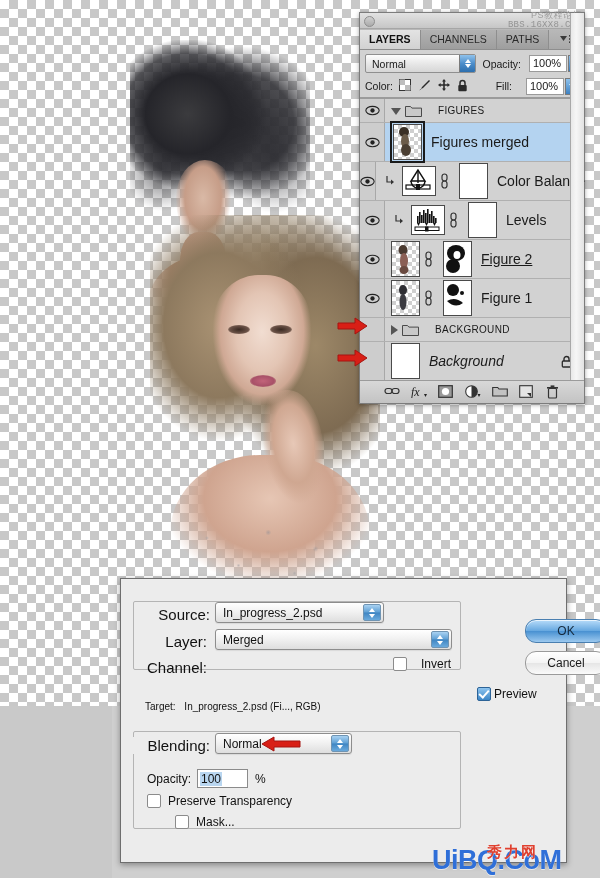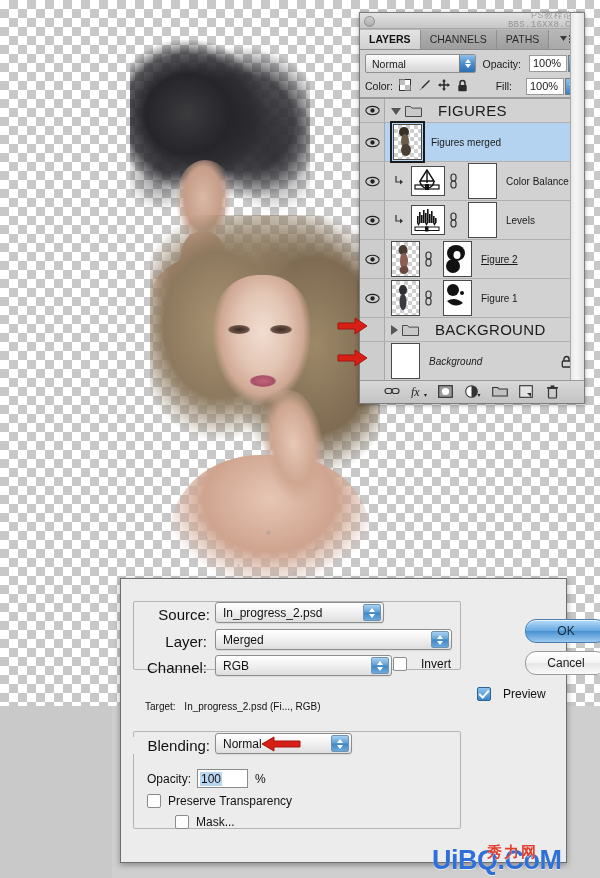--- a/index.html
+++ b/index.html
@@ -251,25 +251,25 @@
     background-size:8px 8px;background-position:0 0,4px 4px;
   }
   .thumb.selected-ring{outline:2px solid #1a1a1a;outline-offset:1px;margin-left:8px;}
   .thumb.adj{width:32px;height:28px;background:#fff;}
   .thumb.mask-white{background:#fff;}
   .link-icon{width:9px;height:16px;margin:0 4px;flex:none;}
   .clip-arrow{
     width:9px;height:10px;margin-left:9px;margin-right:2px;flex:none;
   }
   .layer-name{
-    margin-left:9px;font-size:10px;color:#1a1a1a;white-space:nowrap;
+    margin-left:9px;font-size:14px;color:#1a1a1a;white-space:nowrap;
   }
   .layer-name.italic{font-style:italic;}
   .layer-name.underline{text-decoration:underline;}
-  .group-name{font-size:15px;letter-spacing:.3px;}
+  .group-name{font-size:10px;letter-spacing:.3px;}
   .lock-badge{position:absolute;right:12px;top:13px;}
 
   .panel-scroll{
     position:absolute;right:0;top:0;width:13px;bottom:0;
     background:linear-gradient(90deg,#e8e8e8,#f6f6f6 40%,#e2e2e2);
     border-left:1px solid #a8a8a8;
   }
 
   .panel-footer{
     position:absolute;left:0;right:0;bottom:0;height:22px;
@@ -343,21 +343,21 @@
     left:356px;top:40px;
     background:linear-gradient(180deg,#b7dcfa 0%,#68a9e0 48%,#4a92d2 52%,#9cc9ef 100%);
     border:1px solid #4a7fb0;color:#14293d;
     box-shadow:inset 0 1px 0 rgba(255,255,255,.7);
   }
   #cancel-button{
     left:356px;top:72px;
     background:linear-gradient(180deg,#ffffff 0%,#f4f4f4 48%,#e6e6e6 52%,#fafafa 100%);
     border:1px solid #9a9a9a;color:#1a1a1a;
   }
-  #preview-check-wrap{position:absolute;left:356px;top:108px;display:flex;align-items:center;gap:12px;font-size:12px;}
+  #preview-check-wrap{position:absolute;left:356px;top:108px;display:flex;align-items:center;gap:3px;font-size:12px;}
 
   #target-line{position:absolute;left:24px;top:122px;font-size:10px;}
   #opacity-row{position:absolute;left:26px;top:190px;display:flex;align-items:center;font-size:12px;}
   #opacity-input{
     width:47px;height:17px;background:#fff;border:1px solid #8b8b8b;
     margin-left:6px;display:flex;align-items:center;padding-left:2px;font-size:12px;
   }
   #opacity-input .sel{background:#b9d6f0;padding:0 1px;}
   #opacity-pct{margin-left:7px;}
   .chk-row{position:absolute;left:26px;display:flex;align-items:center;gap:7px;font-size:12px;}
@@ -750,27 +750,20 @@
     <span class="field-label" style="left:20px;top:54px;width:66px;">Layer:</span>
     <div class="dlg-combo" style="left:94px;top:50px;width:228px;">
       <span>Merged</span>
       <span class="stepper">
           <i class="up"></i>
           <i class="dn"></i>
         </span>
     </div>
 
     <span class="field-label" style="left:14px;top:80px;width:72px;">Channel:</span>
-    <div class="dlg-combo" style="left:94px;top:76px;width:168px;">
-      <span>RGB</span>
-      <span class="stepper">
-          <i class="up"></i>
-          <i class="dn"></i>
-        </span>
-    </div>
     <div style="position:absolute;left:272px;top:78px;display:flex;align-items:center;gap:14px;">
       <span class="checkbox"></span>
       <span>Invert</span>
     </div>
 
     <div id="target-line">
       <span>Target:</span>
       <span style="margin-left:6px;">In_progress_2.psd (Fi..., RGB)</span>
     </div>
 

